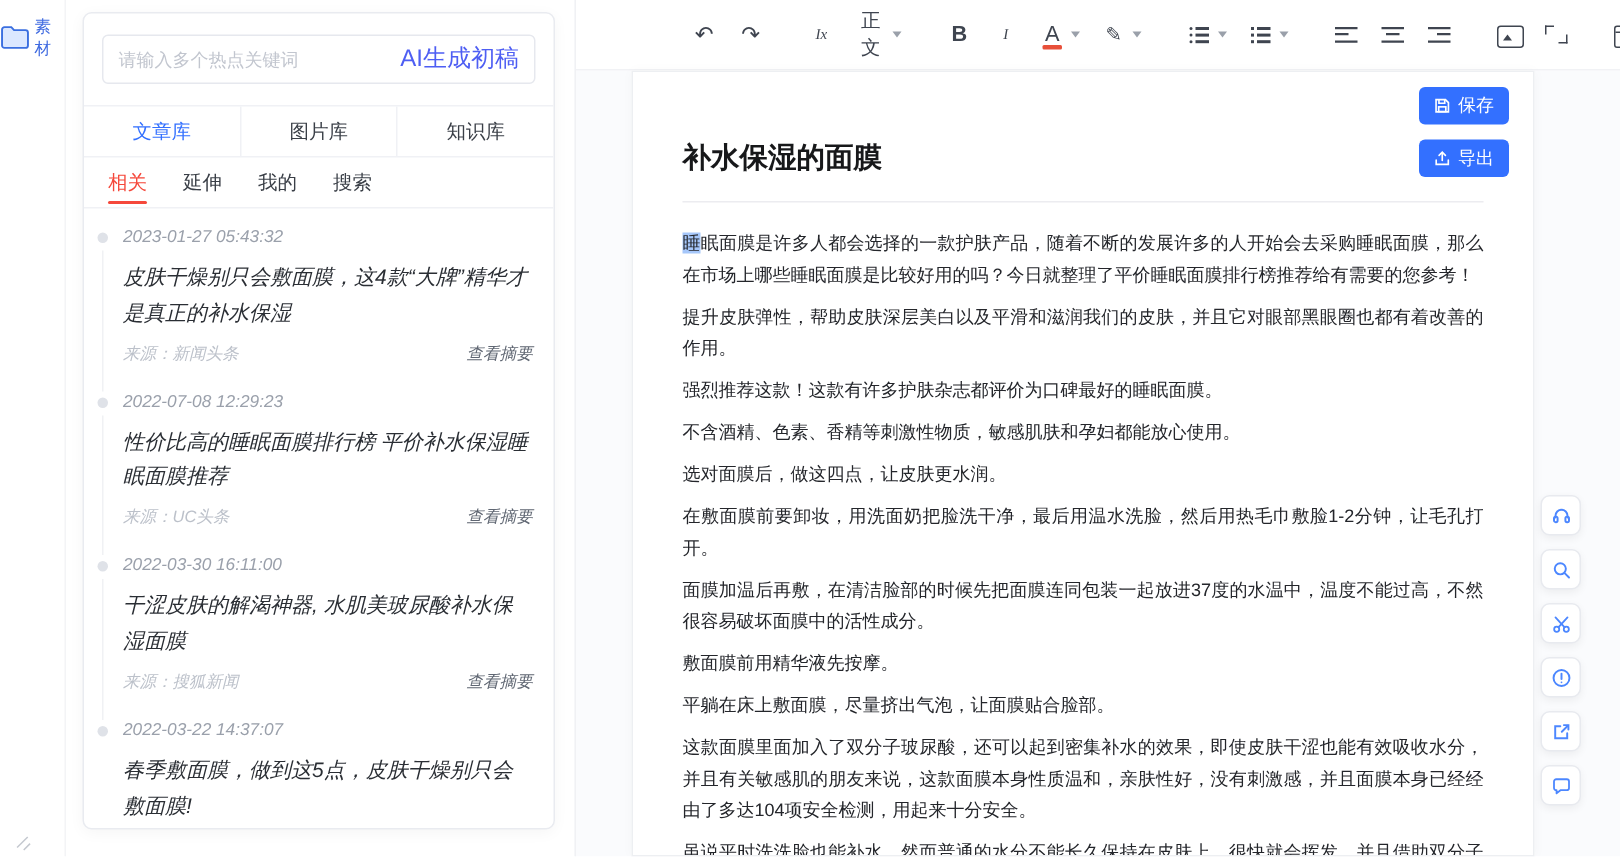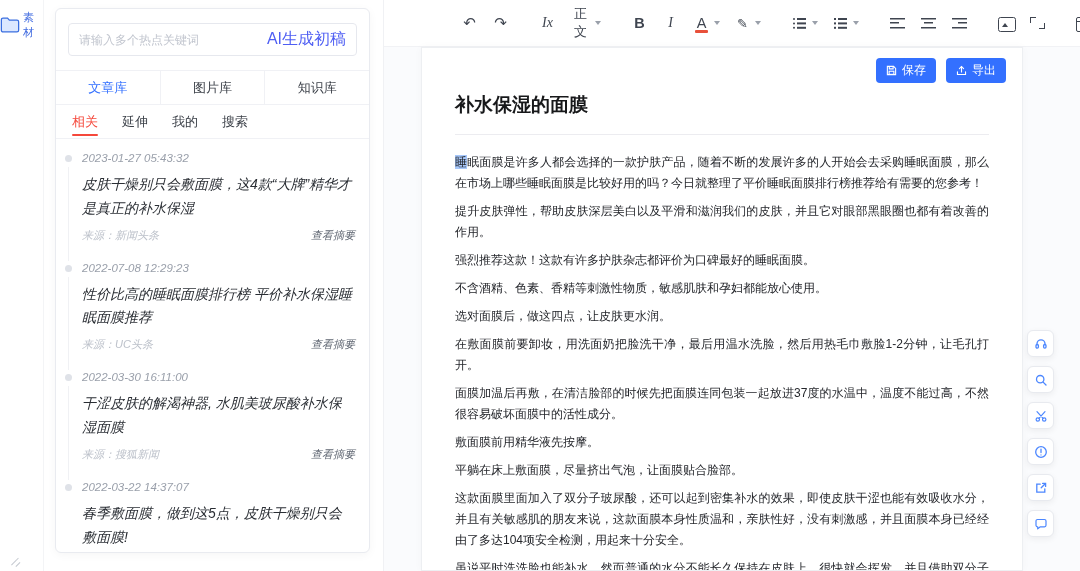--- a/index.html
+++ b/index.html
@@ -53,21 +53,21 @@
   .toolbar { height:47px; background:#fff; border-bottom:1px solid #f1f2f5; display:flex; align-items:center;
              padding-left:70px; }
   .tb-btn { display:flex; align-items:center; margin:0 3px; padding:3px 4px; border-radius:3px; cursor:pointer; }
   .tb-text { font-size:13px; color:#3f4550; padding:0 4px; }
   .sep { width:1px; height:16px; background:#e8eaef; margin:0 8px; }
   .caret { width:0; height:0; border-left:3.5px solid transparent; border-right:3.5px solid transparent;
            border-top:4px solid #9aa0aa; margin-left:4px; }
   .glyph { display:inline-flex; align-items:center; justify-content:center; min-width:17px; height:16px;
            font-size:14.5px; color:#3f4550; position:relative; }
   .ico-undo,.ico-redo { font-size:15px; }
-  .ico-clear-format,.ico-italic { font-family:"Liberation Serif","DejaVu Serif",serif; font-style:italic; font-size:14px; }
+  .ico-clear-format,.ico-italic { font-family:"Liberation Serif","DejaVu Serif",serif; font-style:italic; font-size:10px; }
   .ico-bold { font-weight:700; }
   .ico-font-color::after { content:''; position:absolute; left:2px; right:2px; bottom:-2px; height:3px;
                            background:#e8503a; border-radius:1px; }
   .ico-highlight { font-size:13px; }
   .ico-bullet-list::before,.ico-ordered-list::before { content:''; position:absolute; left:6px; top:3px;
       width:9px; height:1.5px; background:#3f4550; box-shadow:0 4.4px 0 #3f4550, 0 8.8px 0 #3f4550; }
   .ico-bullet-list::after { content:''; position:absolute; left:1.5px; top:2.6px; width:2.3px; height:2.3px;
       border-radius:50%; background:#3f4550; box-shadow:0 4.4px 0 #3f4550, 0 8.8px 0 #3f4550; }
   .ico-ordered-list::after { content:''; position:absolute; left:1.5px; top:2.6px; width:2.3px; height:2.3px;
       background:#3f4550; box-shadow:0 4.4px 0 #3f4550, 0 8.8px 0 #3f4550; }
@@ -94,21 +94,21 @@
   .ico-fullscreen::after { content:''; position:absolute; right:1px; bottom:2px; width:5px; height:5px;
       border-right:1.5px solid #3f4550; border-bottom:1.5px solid #3f4550; }
   .ico-table::before { content:''; position:absolute; left:0; top:1.5px; width:16px; height:13px;
       border:1.4px solid #3f4550; border-radius:2px; background:
       linear-gradient(#3f4550 0 0) 0 3.6px/16px 1.2px no-repeat,
       linear-gradient(#3f4550 0 0) 4.6px 0/1.2px 13px no-repeat,
       linear-gradient(#3f4550 0 0) 9.4px 0/1.2px 13px no-repeat; }
 
   .page { position:absolute; left:37px; top:47px; width:602px; height:524px; background:#fff;
           border:1px solid #edeff2; box-shadow:0 0 8px rgba(0,0,0,.03); overflow:hidden; }
-  .page-actions { position:absolute; top:10px; right:16px; display:flex; gap:10px; }
+  .page-actions { position:absolute; top:10px; right:16px; display:flex; gap:10px;flex-direction:column; }
   .btn-blue { background:#3370ff; color:#fff; font-size:12px; height:25px; padding:0 10px; border:none;
               border-radius:4px; display:flex; align-items:center; gap:5px; cursor:pointer; font-family:inherit; }
   .doc { padding:44px 33px 0; }
   .doc-title { font-size:19px; font-weight:600; color:#17181a; margin-bottom:16px; }
   .doc-divider { height:1px; background:#ececf0; margin-bottom:17px; }
   .doc-body p { font-size:12px; line-height:21px; color:#24262b; margin-bottom:7px; text-align:justify; }
   .doc-body p:first-child::first-letter { background:#a6c7fa; }
 
   
   .float-btns { position:absolute; right:26px; top:330px; display:flex; flex-direction:column; gap:9px; }

